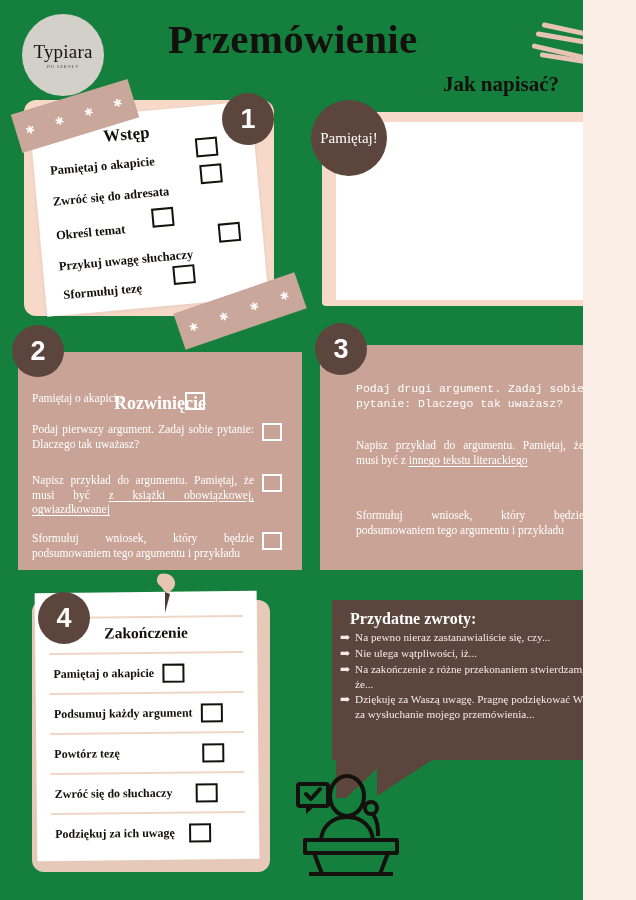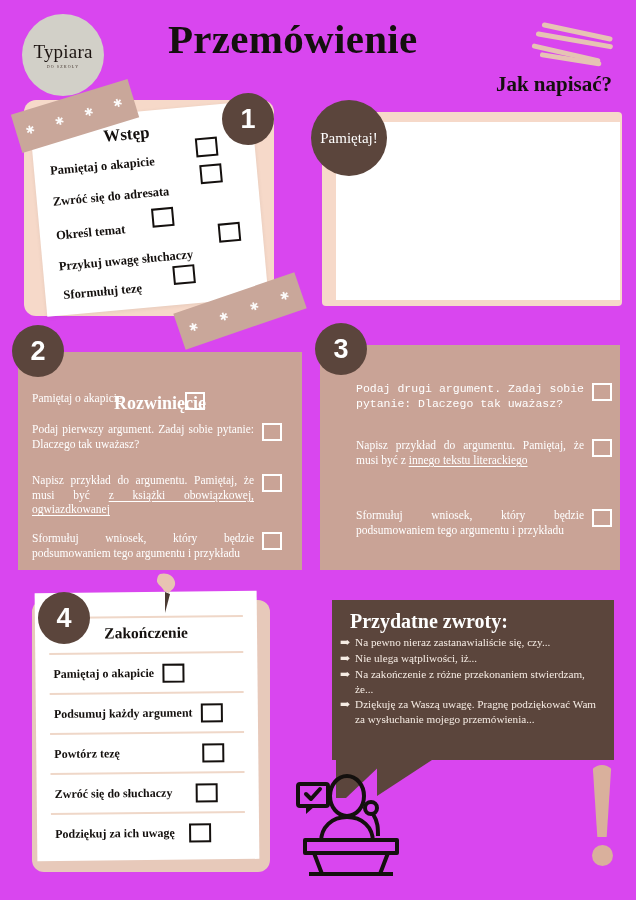--- a/index.html
+++ b/index.html
@@ -5,22 +5,22 @@
 <style>
   * { box-sizing: border-box; margin: 0; padding: 0; }
   html, body {
     width: 636px; height: 900px;
     background: #fbeee6;
     font-family: "Liberation Serif", "DejaVu Serif", serif;
     overflow: hidden;
   }
   #page {
     position: relative;
-    width: 636px; height: 900px;
-    background: #d946ef;
+    width: 583px; height: 900px;
+    background: #15803d;
     overflow: hidden;
   }
 
   
   .squiggles { position: absolute; left: 530px; top: 18px; width: 100px; height: 45px; }
   .squiggles span {
     position: absolute; height: 5px; border-radius: 3px;
     background: #e6c3b4; transform-origin: left center;
   }
   .sq1 { width: 72px; left: 12px; top: 4px;  transform: rotate(12deg); }
@@ -160,21 +160,21 @@
   .c4row .lbl { font-size: 12px; font-weight: 700; color: #14100e; white-space: nowrap; }
   .pin {
     position: absolute; left: 152px; top: 572px; width: 30px; height: 44px; z-index: 18;
   }
 
   
   .bubble {
     position: absolute; left: 332px; top: 600px; width: 282px; height: 160px;
     background: #5b453c; color: #f6ece4; z-index: 9;
   }
-  .bubble h3 { font-size: 20px; font-weight: 700; margin: 10px 0 2px 18px; color: #fff; }
+  .bubble h3 { font-size: 16px; font-weight: 700; margin: 10px 0 2px 18px; color: #fff; }
   .bubble ul { list-style: none; margin: 0 10px 0 8px; }
   .bubble li {
     display: flex; gap: 5px; align-items: flex-start;
     font-size: 11.2px; line-height: 1.3; margin-bottom: 1px;
   }
   .bubble .arw { flex: none; font-size: 12px; line-height: 1.25; }
   .bubble-tail {
     position: absolute; left: 336px; top: 760px; z-index: 9;
     width: 0; height: 0;
     border-left: 10px solid #5b453c;

